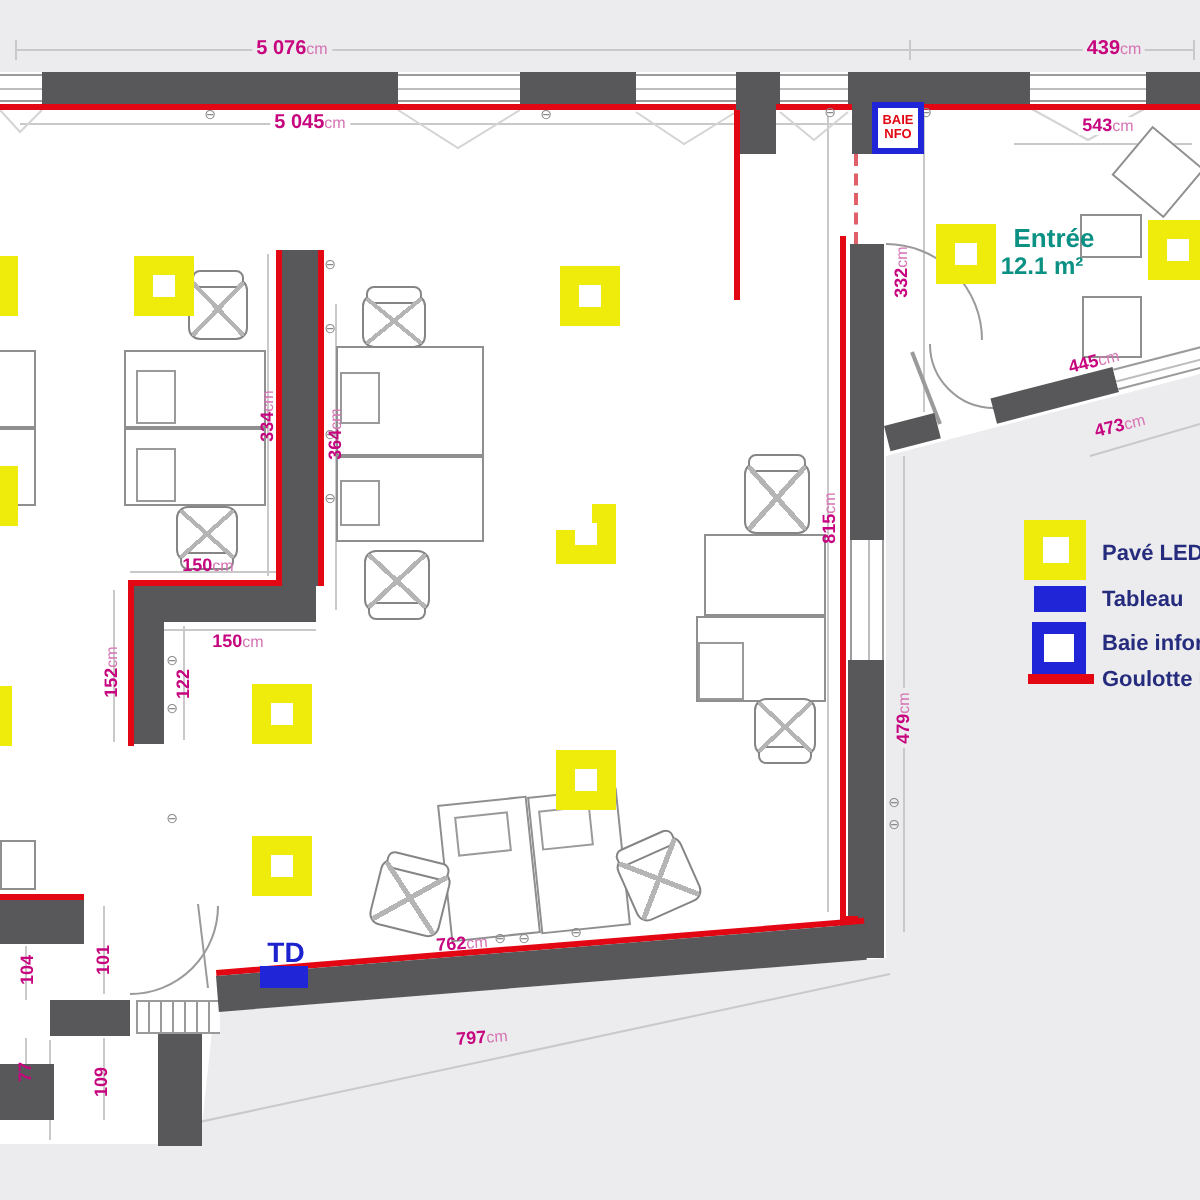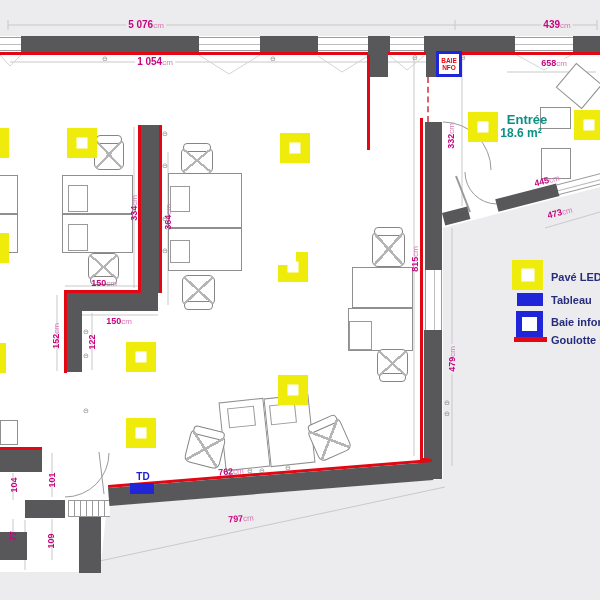--- a/index.html
+++ b/index.html
@@ -41,21 +41,21 @@
        transform:translate(-50%,-50%);line-height:1;}
   .dim em{font-style:normal;font-weight:normal;font-size:8px;color:#d674b4;}
   .dim.big{font-size:10px;}
   .dim.rot{transform:translate(-50%,-50%) rotate(-90deg);}
   .dim.sl5{transform:translate(-50%,-50%) rotate(-4.6deg);}
   .dim.sl14{transform:translate(-50%,-50%) rotate(-14deg);}
   .dim.ongray{background:#ecebed;padding:0 2px;}
   .dim.onwhite{background:#fff;padding:0 2px;}
   
   .teal{position:absolute;color:#0a9184;font-weight:bold;white-space:nowrap;transform:translate(-50%,-50%);}
-  .tdlabel{position:absolute;color:#1d22cf;font-weight:bold;font-size:10px;transform:translate(-50%,-50%);}
+  .tdlabel{position:absolute;color:#1d22cf;font-weight:bold;font-size:14px;transform:translate(-50%,-50%);}
   .bluerect{position:absolute;background:#2125d8;}
   .baie{position:absolute;left:436px;top:51px;width:26px;height:26px;background:#fff;border:3px solid #2125d8;
         box-sizing:border-box;display:flex;flex-direction:column;align-items:center;justify-content:center;
         font-size:6.5px;font-weight:bold;color:#e30613;line-height:1.15;letter-spacing:0;}
   
   .legend-label{position:absolute;left:551px;color:#252c7e;font-weight:bold;font-size:11px;white-space:nowrap;}
   .baie-icon{position:absolute;background:#fff;border:6px solid #2125d8;box-sizing:border-box;}
   .socket{position:absolute;font-size:7px;color:#8a8a8a;transform:translate(-50%,-50%);line-height:1;}
   svg.layer{position:absolute;left:0;top:0;pointer-events:none;}
 </style>
@@ -237,26 +237,26 @@
 
   <span class="tdlabel" style="left:143px;top:476px;">TD</span>
   <div class="bluerect" style="left:130px;top:483px;width:24px;height:11px;"></div>
 
   <div class="baie">
     <span>BAIE</span>
     <span>NFO</span>
   </div>
 
   <div class="teal" style="left:527px;top:119px;font-size:13px;">Entrée</div>
-  <div class="teal" style="left:521px;top:133px;font-size:12px;">18.6 m²</div>
+  <div class="teal" style="left:521px;top:133px;font-size:12px;">12.1 m²</div>
 
   <span class="dim big ongray" style="left:146px;top:25px;"><b>5 076</b><em>cm</em></span>
   <span class="dim big ongray" style="left:557px;top:25px;"><b>439</b><em>cm</em></span>
-  <span class="dim big onwhite" style="left:155px;top:62px;"><b>1 054</b><em>cm</em></span>
-  <span class="dim onwhite" style="left:554px;top:63px;"><b>658</b><em>cm</em></span>
+  <span class="dim big onwhite" style="left:155px;top:62px;"><b>5 045</b><em>cm</em></span>
+  <span class="dim onwhite" style="left:554px;top:63px;"><b>543</b><em>cm</em></span>
   <span class="dim rot" style="left:451px;top:136px;"><b>332</b><em>cm</em></span>
   <span class="dim rot" style="left:134px;top:208px;"><b>334</b><em>cm</em></span>
   <span class="dim rot" style="left:168px;top:217px;"><b>364</b><em>cm</em></span>
   <span class="dim" style="left:104px;top:283px;"><b>150</b><em>cm</em></span>
   <span class="dim" style="left:119px;top:321px;"><b>150</b><em>cm</em></span>
   <span class="dim rot" style="left:56px;top:336px;"><b>152</b><em>cm</em></span>
   <span class="dim rot" style="left:92px;top:342px;"><b>122</b><em></em></span>
   <span class="dim rot" style="left:52px;top:480px;"><b>101</b><em></em></span>
   <span class="dim rot" style="left:14px;top:485px;"><b>104</b><em></em></span>
   <span class="dim rot" style="left:13px;top:536px;"><b>77</b><em></em></span>

